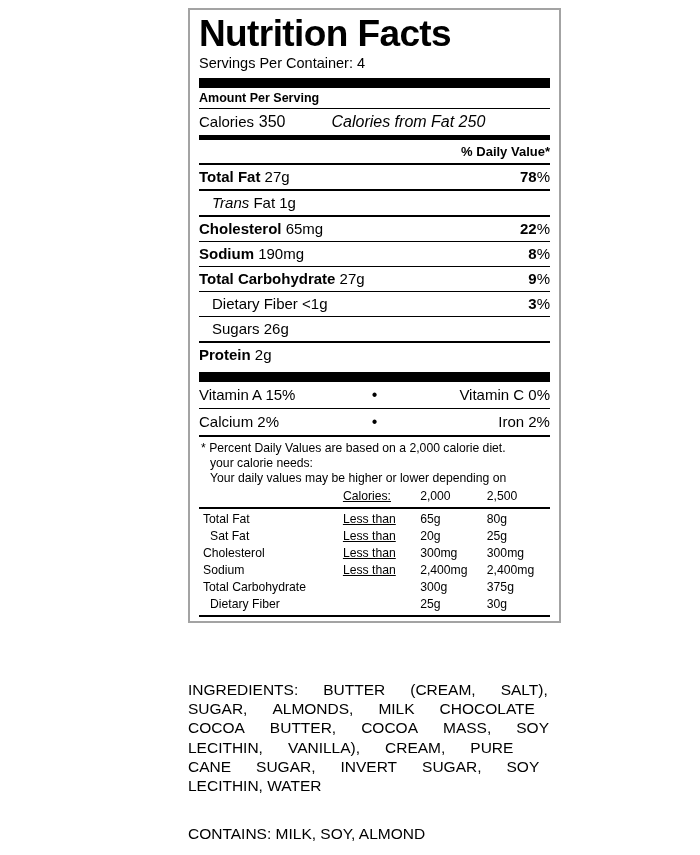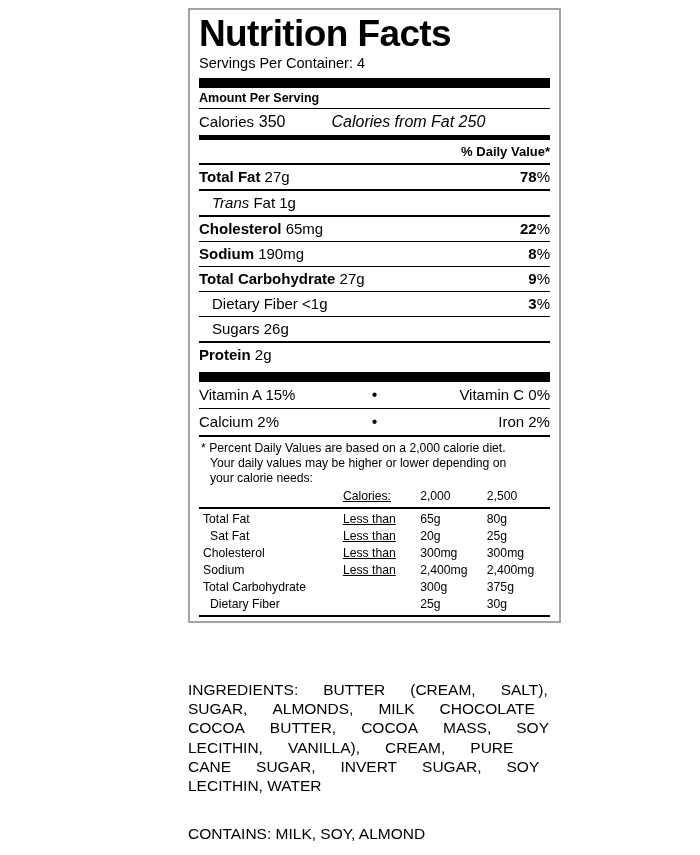--- a/index.html
+++ b/index.html
@@ -263,22 +263,22 @@
 
     <div class="vit-row">
       <span class="v1">Calcium 2%</span>
       <span class="vdot">•</span>
       <span class="v2">Iron 2%</span>
     </div>
     <div class="rule-med"></div>
 
     <div class="footnote">
       <span class="fn-line">* Percent Daily Values are based on a 2,000 calorie diet.</span>
+      <span class="fn-line i1">your calorie needs:</span>
       <span class="fn-line i1">Your daily values may be higher or lower depending on</span>
-      <span class="fn-line i1">your calorie needs:</span>
     </div>
 
     <table class="dvtable">
       <tbody>
         <tr class="hdr">
           <td class="c-name"></td>
           <td class="c-less">Calories:</td>
           <td class="c-2000">2,000</td>
           <td class="c-2500">2,500</td>
         </tr>

